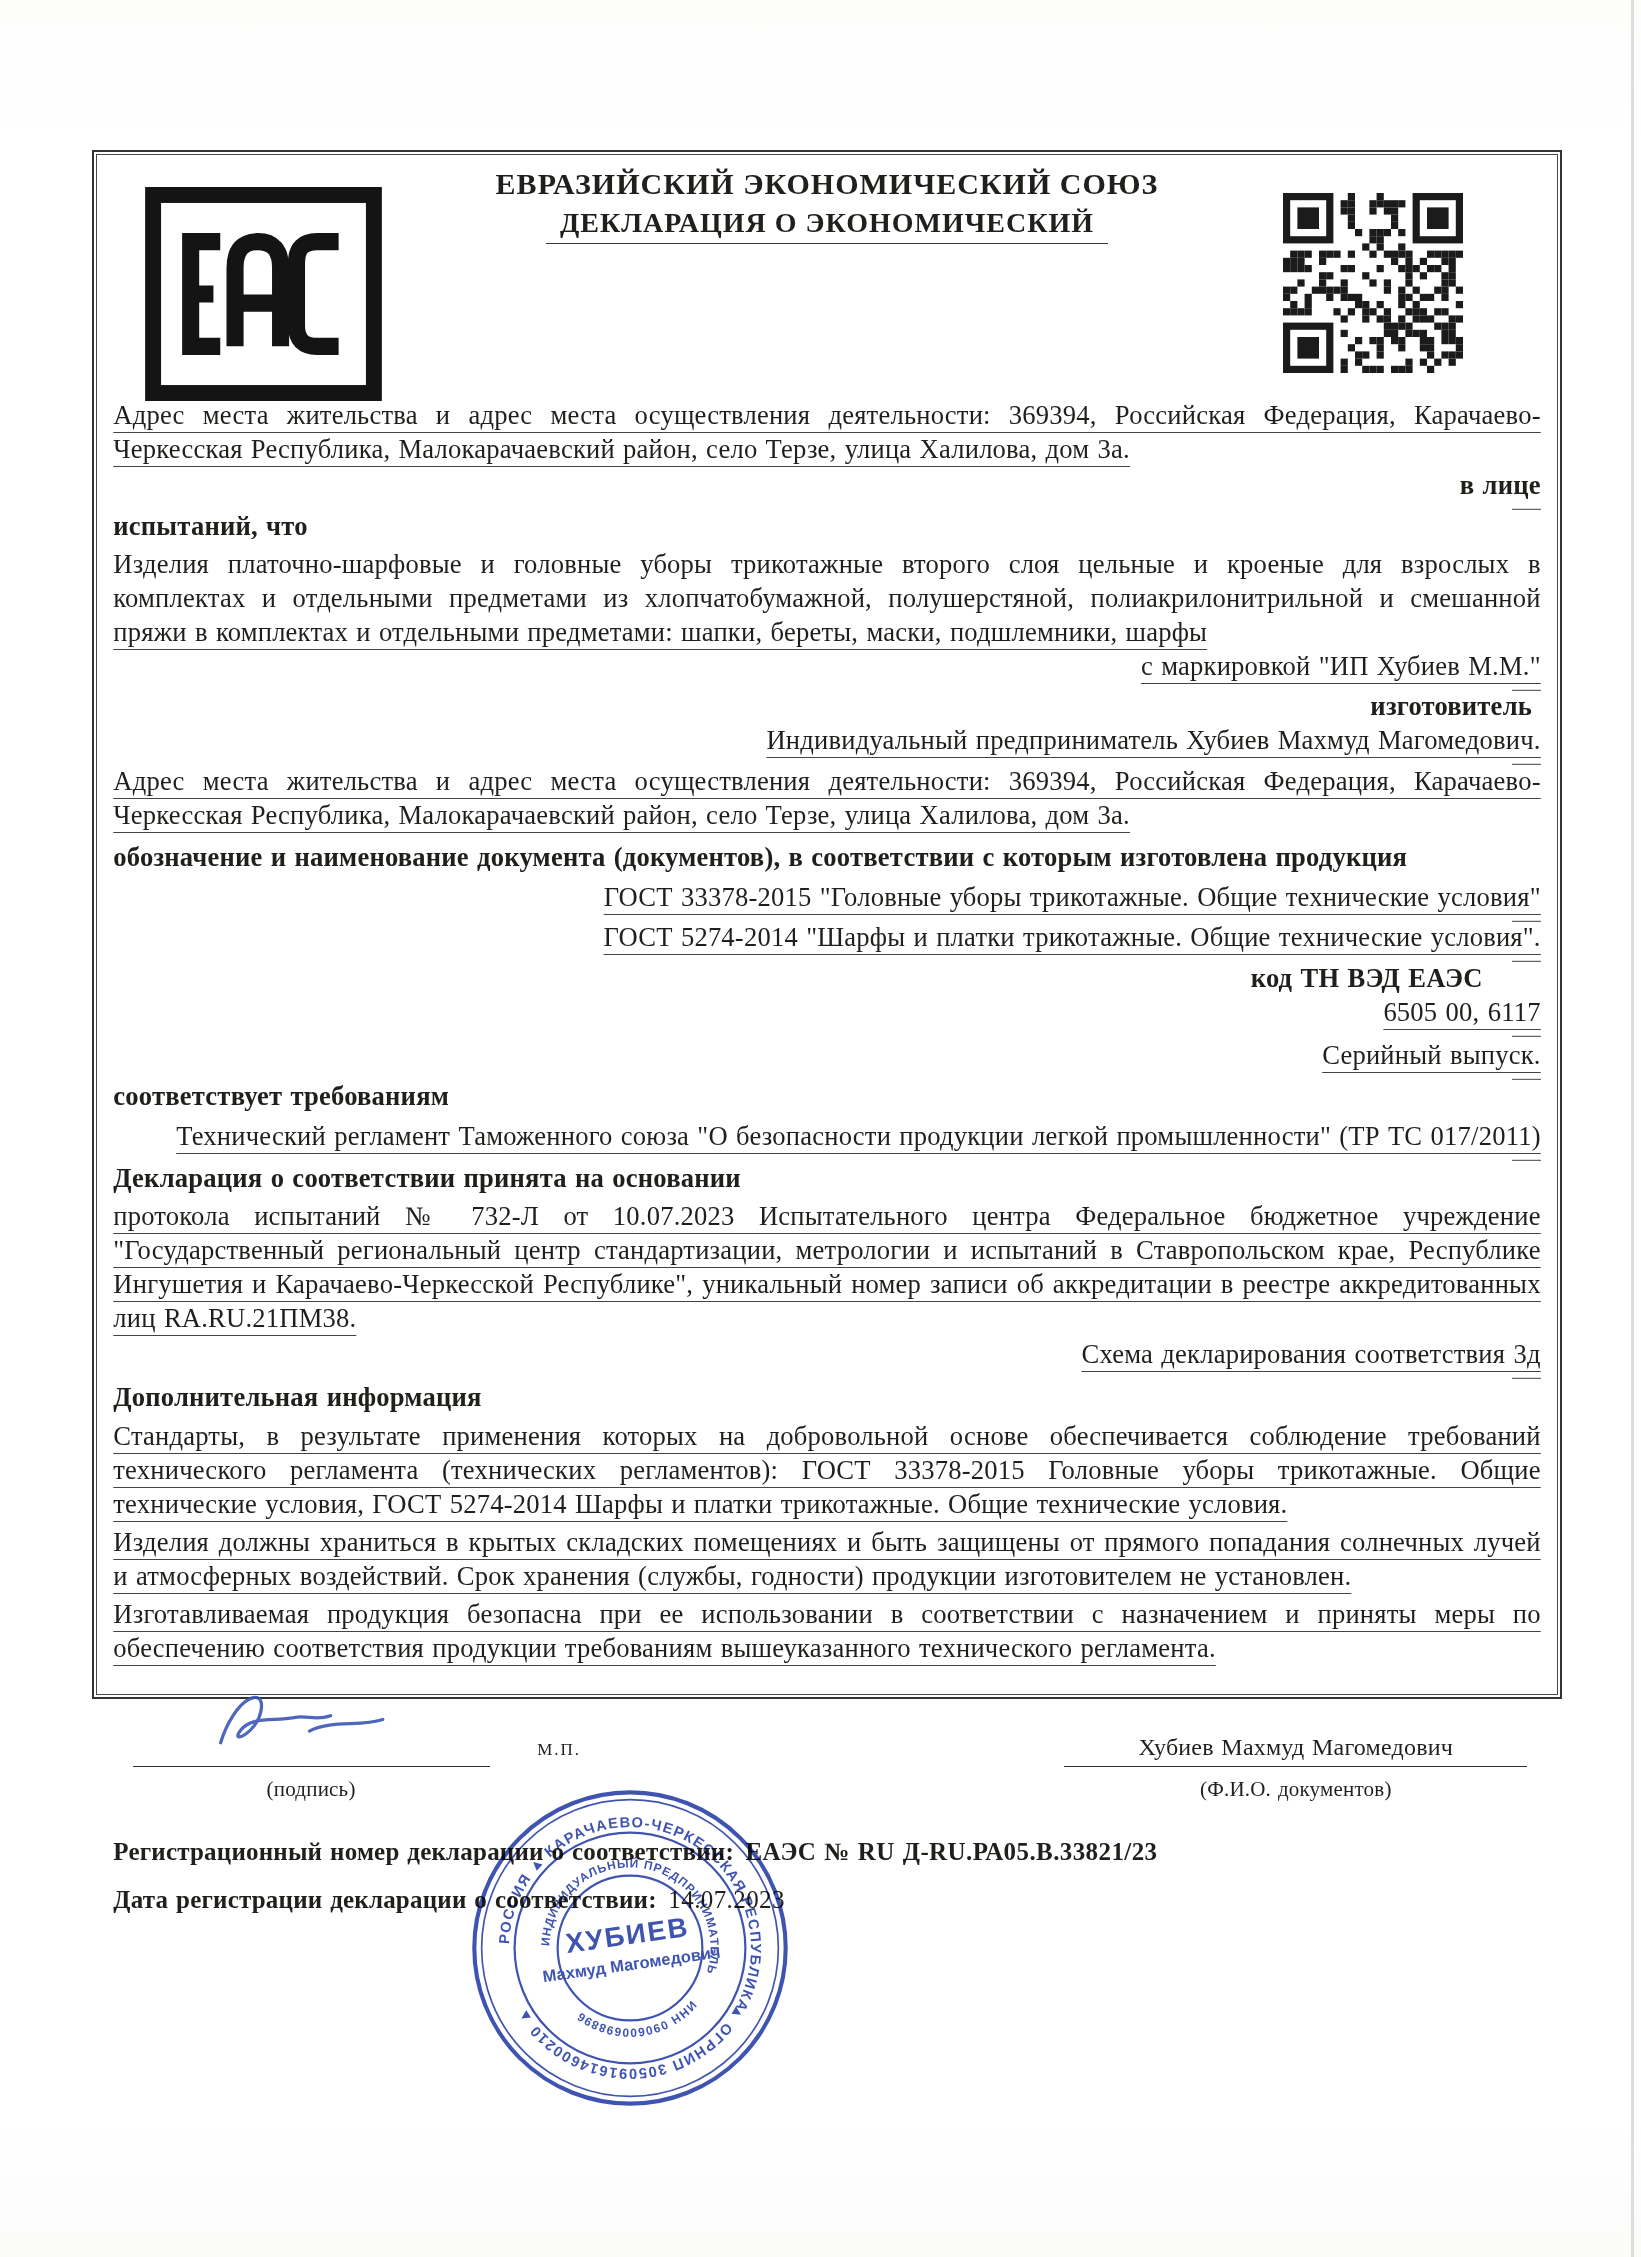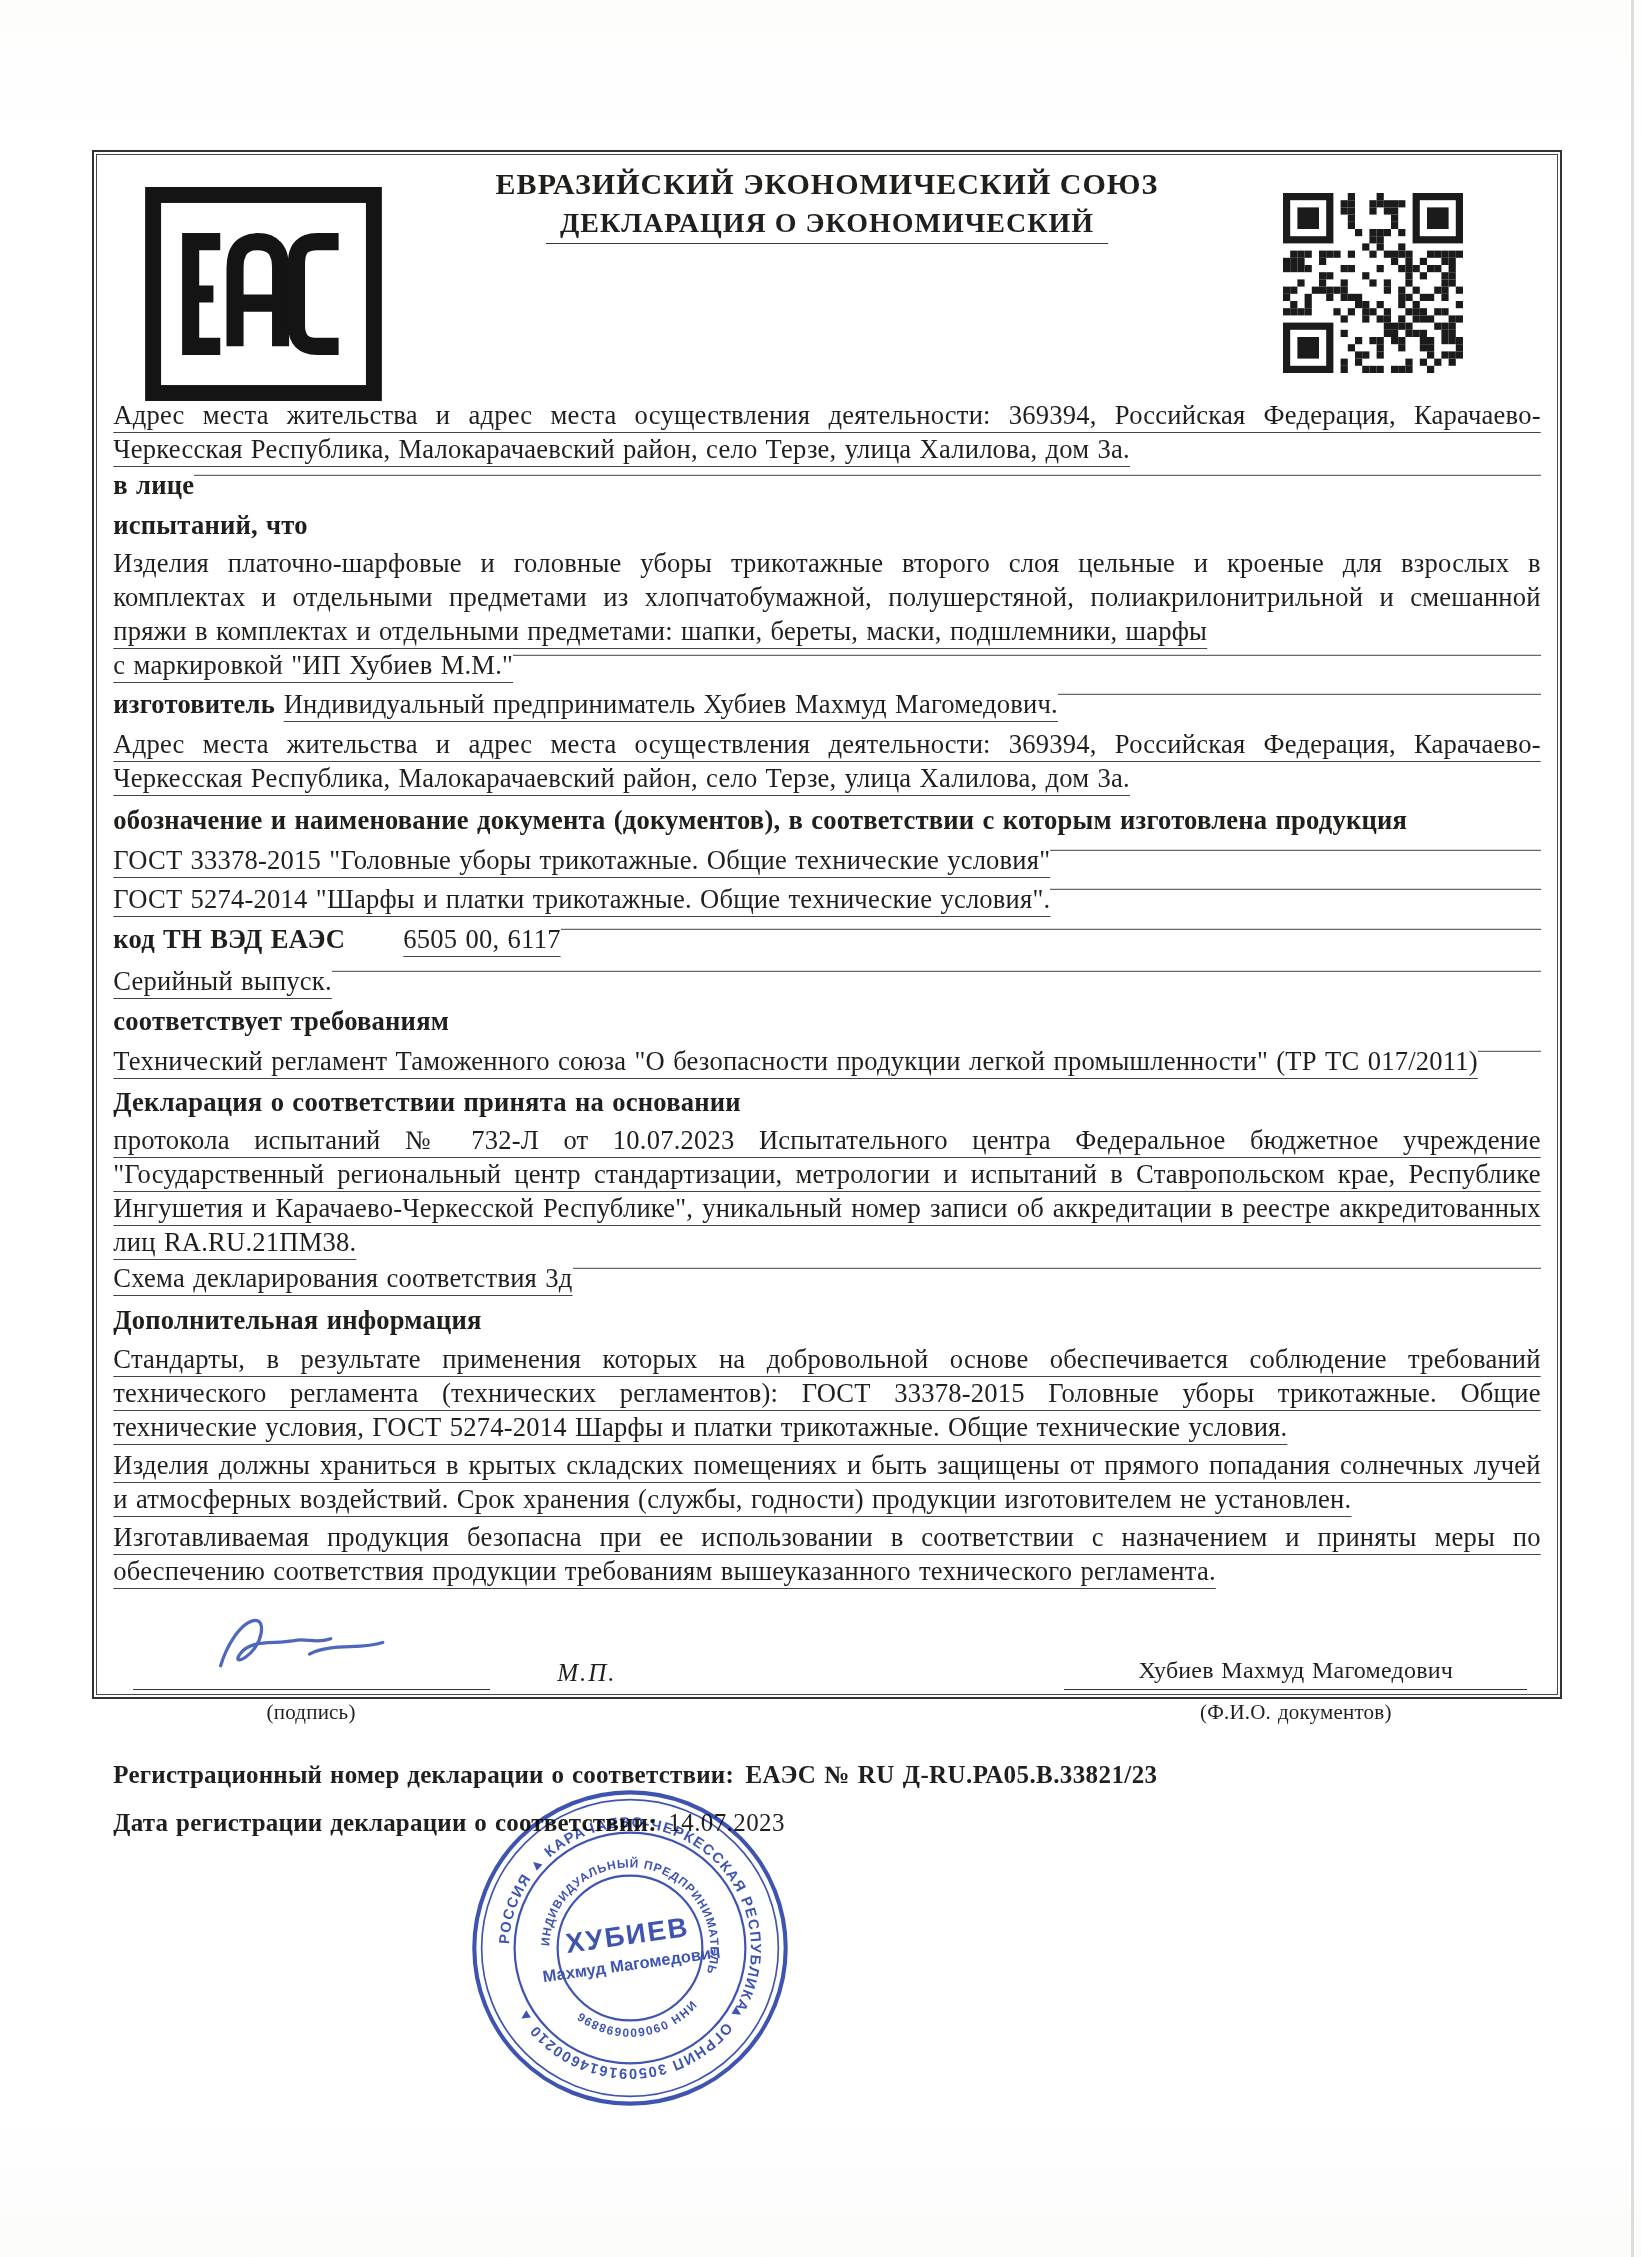--- a/index.html
+++ b/index.html
@@ -25,37 +25,37 @@
   .content{position:absolute;left:19.3px;right:19.3px;top:246px;font-size:26.6px;line-height:34px;
            letter-spacing:0.2px;word-spacing:1.4px;}
   p,.row{margin:0;}
   .para{text-align:justify;}
   .label{font-weight:700;}
   .lead{font-weight:700;margin-right:13.5px;}
   .lead.sm{margin-right:8.7px;}
   .lead.tn{display:inline-block;width:290px;margin-right:0;}
   .u{text-decoration:underline;text-decoration-thickness:1.4px;text-underline-offset:7.7px;
      text-decoration-color:var(--rule);}
-  .row{display:flex;align-items:flex-start;}
+  .row{display:flex;align-items:flex-end;flex-direction:column;}
   .fline{flex:1;min-width:29px;border-bottom:1.5px solid var(--rule);transform:translateY(6.8px);}
   
   .mb2{margin-bottom:1.9px;}.mb4{margin-bottom:3.9px;}.mb6{margin-bottom:5.8px;}
   .mb8{margin-bottom:7.7px;}.mb10{margin-bottom:9.7px;}.mb26{margin-bottom:25px;}
   .validity{font-weight:700;margin-top:1.9px;}
   
   .sigrow{position:relative;height:145px;margin-top:11.6px;}
   .signature{position:absolute;left:92px;top:1.9px;width:232px;height:83px;}
   .sline{position:absolute;border-bottom:1.9px solid #33312d;}
   .s1{left:19.3px;top:89px;width:357px;}
   .s2{left:951px;top:89px;width:463px;}
   .slabel{position:absolute;font-size:21px;text-align:center;}
   .s1l{left:19.3px;top:95px;width:357px;}
   .s2l{left:951px;top:95px;width:463px;}
   .fio{position:absolute;left:951px;top:53px;width:463px;text-align:center;font-size:24px;}
-  .mp{position:absolute;left:444px;top:56px;font-size:25px;letter-spacing:1.9px;font-style:italic;}
+  .mp{position:absolute;left:424px;top:56px;font-size:17px;letter-spacing:1.9px;}
   .footrow{margin-top:13.5px;font-size:25px;}
   .footrow b{margin-right:11.6px;}
   .footrow .val{letter-spacing:0.4px;}
   .footrow .val.bold{font-weight:700;}
   .stamp{position:absolute;left:362px;top:1622px;width:348px;height:348px;
          opacity:.9;mix-blend-mode:multiply;}
   .stamp text{font-family:"Liberation Sans","DejaVu Sans",sans-serif;font-weight:700;fill:var(--stamp);}
 </style>
 </head>
 <body>

